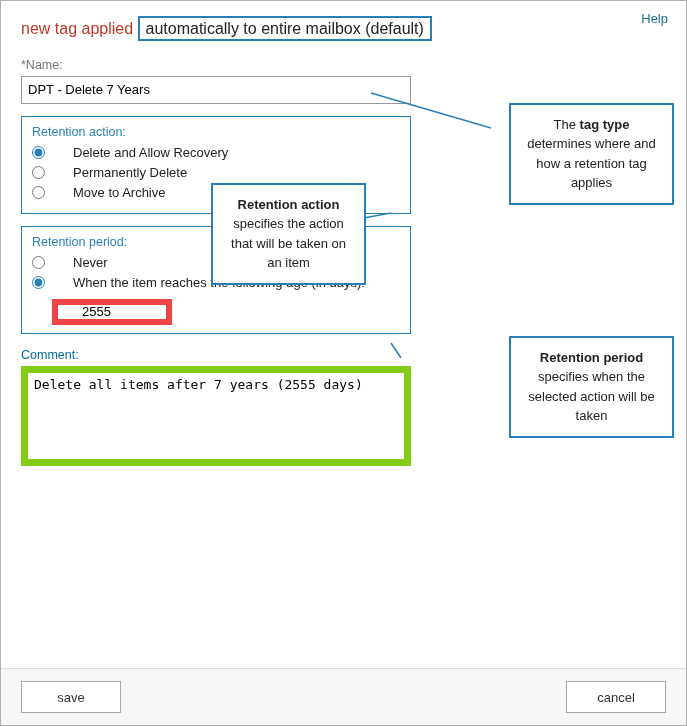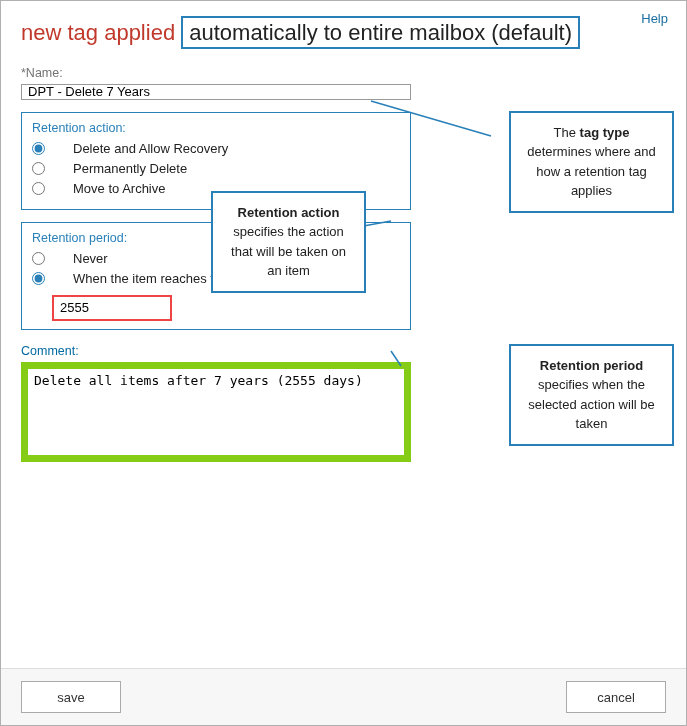--- a/index.html
+++ b/index.html
@@ -26,21 +26,21 @@
       position: absolute;
       top: 10px;
       right: 18px;
       color: #1a6fa0;
       text-decoration: none;
       font-size: 13px;
       cursor: pointer;
     }
     .dialog-header {
       padding: 18px 20px 8px 20px;
-      font-size: 22px;
+      font-size: 16px;
       color: #c0392b;
       font-weight: normal;
       line-height: 1.3;
     }
     .dialog-header .tag-type-label {
       background: #fff;
       border: 2px solid #2980b9;
       color: #222;
       padding: 2px 6px;
     }
@@ -49,21 +49,21 @@
       flex: 1;
       position: relative;
     }
     .field-label {
       font-size: 12.5px;
       margin-bottom: 4px;
       color: #737373;
     }
     .text-input {
       width: 390px;
-      height: 16px;
+      height: 28px;
       border: 1px solid #999;
       padding: 3px 6px;
       font-size: 13px;
       outline: none;
       background: #fff;
     }
     .section-box {
       border: 1px solid #2980b9;
       padding: 8px 10px 8px 10px;
       margin-top: 10px;
@@ -82,22 +82,22 @@
       font-size: 13px;
       gap: 21px;
     }
     .radio-option input[type="radio"] {
       margin-right: 7px;
       accent-color: #2980b9;
     }
     .age-input {
       width: 120px;
       height: 26px;
-      border: 2px solid #ef4444;
-      padding: 2px 6px;
+      border: 6px solid #ef4444;
+      padding: 2px 24px;
       font-size: 13px;
       margin-left: 20px;
       margin-top: 4px;
       outline: none;
     }
     .comment-label {
       font-size: 12.5px;
       margin-top: 14px;
       margin-bottom: 4px;
       color: #0369a1;

